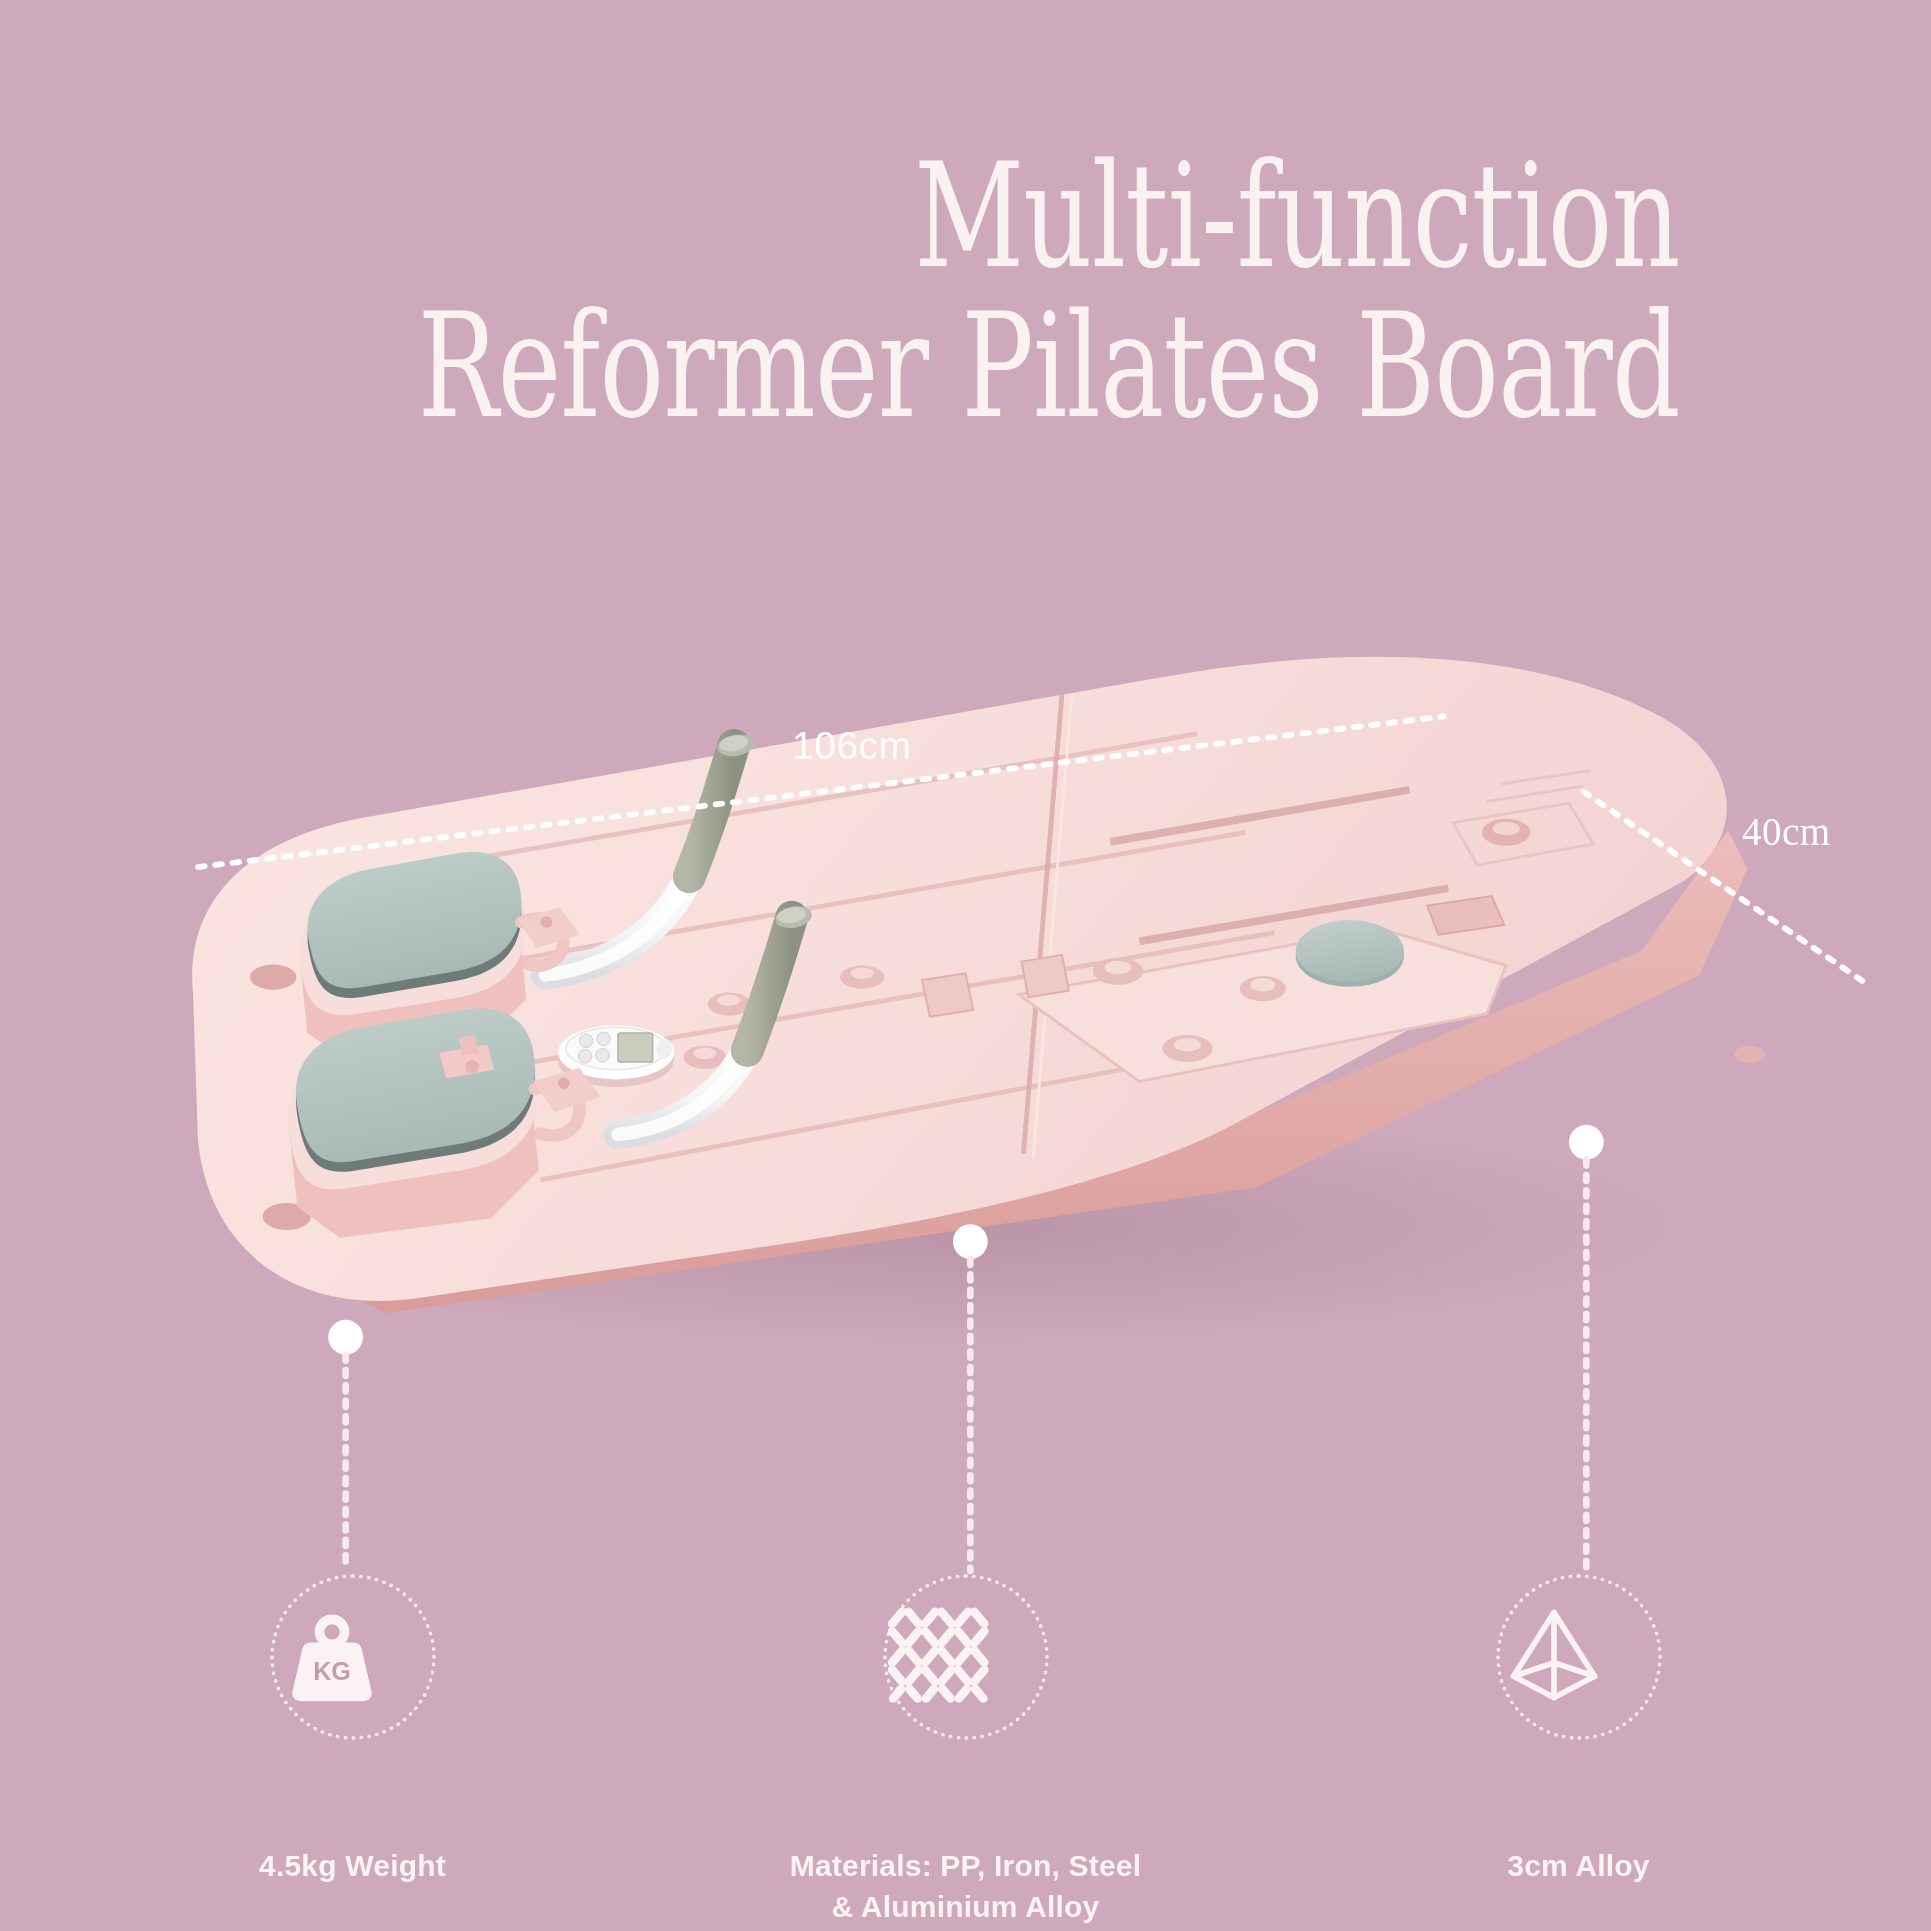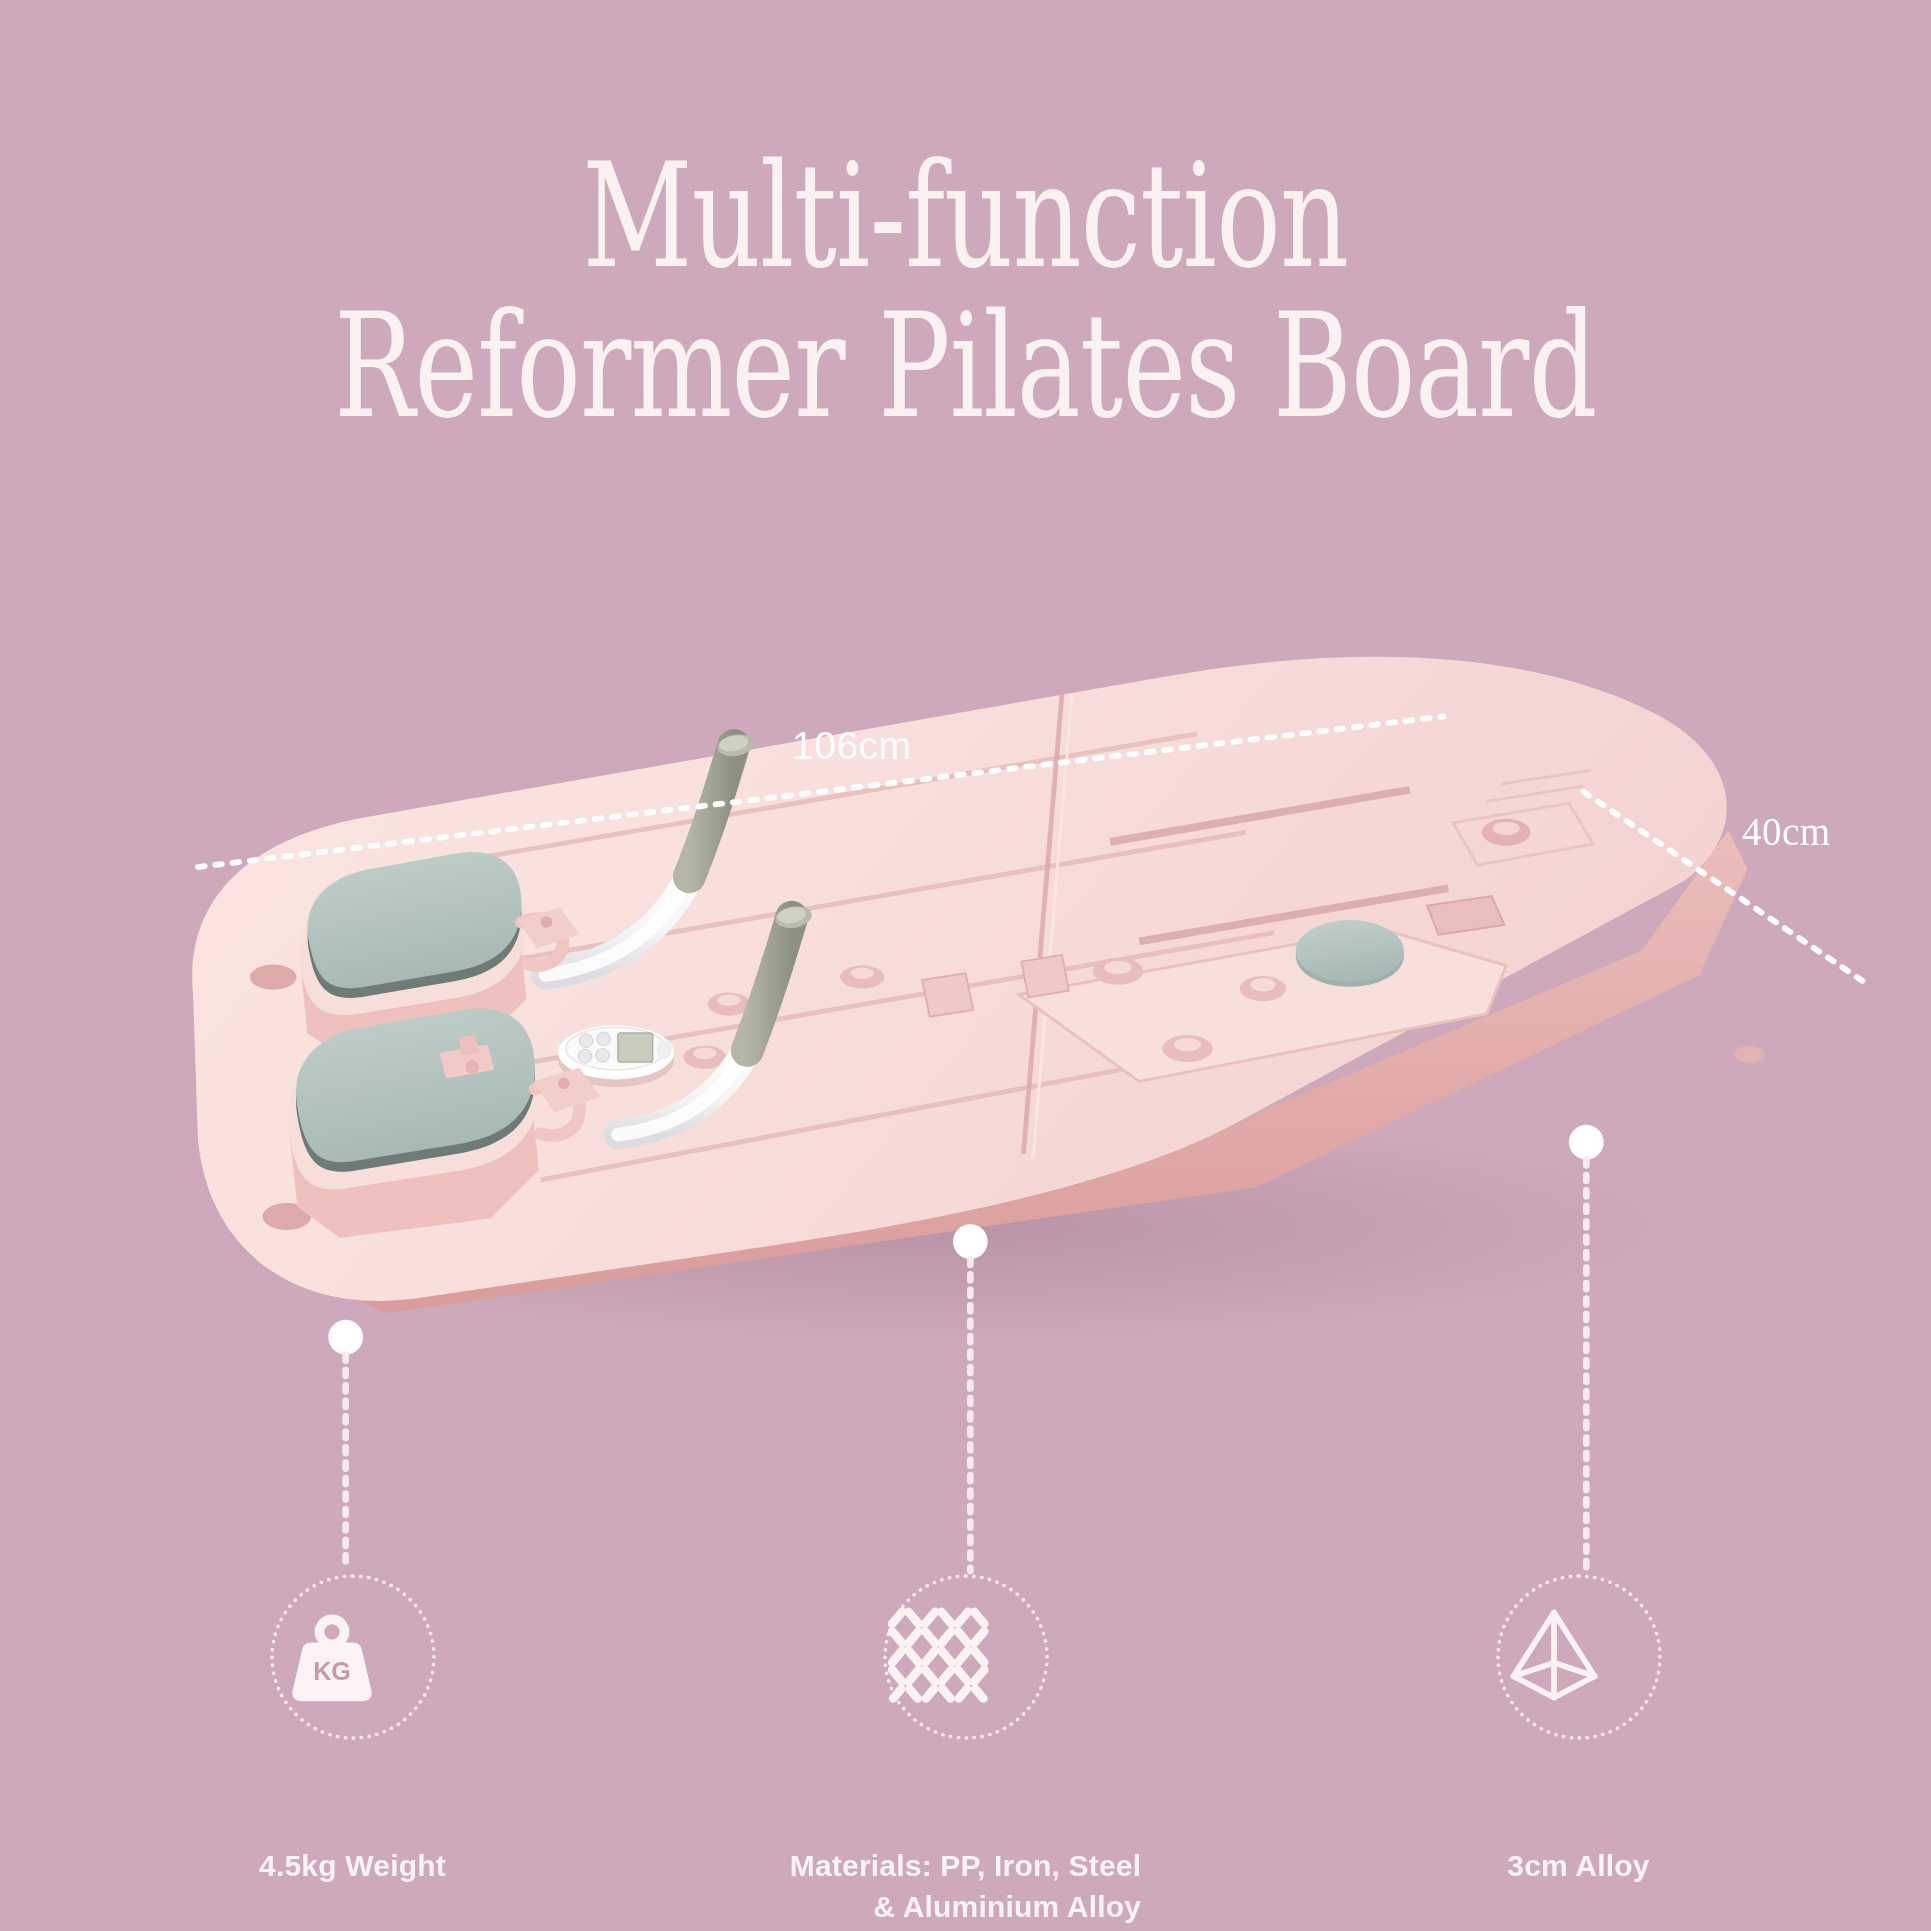--- a/index.html
+++ b/index.html
@@ -7,21 +7,21 @@
   body {
     background:#CDA9BB;
     font-family:"Liberation Sans", sans-serif;
     position:relative;
     overflow:hidden;
   }
 
   
   .title-block{
     position:absolute; left:0; top:145px; width:1931px;
-    text-align:center; pointer-events:none;
+    text-align:right; pointer-events:none;
   }
   .title-line{
     font-family:"DejaVu Serif", serif;
     color:#FAF1F1;
     font-weight:400;
     letter-spacing:-1px;
     line-height:0.98;
     transform:scaleX(0.74);
     transform-origin:center center;
     white-space:nowrap;
@@ -60,21 +60,21 @@
     border:4.8px dotted #F4E6EC;
     display:flex; align-items:center; justify-content:flex-start;
     position:relative;
   }
   .feature-label{
     margin-top:106px;
     color:#FCF3F4;
     font-size:30px;
     font-weight:700;
     line-height:1.35;
-    text-align:right;
+    text-align:center;
     letter-spacing:0.2px;
     white-space:pre-line;
   }
 
   
   .connectors{ position:absolute; left:0; top:0; width:1931px; height:1931px; pointer-events:none; }
 </style>
 </head>
 <body style="background: rgb(205, 169, 187);">
 

